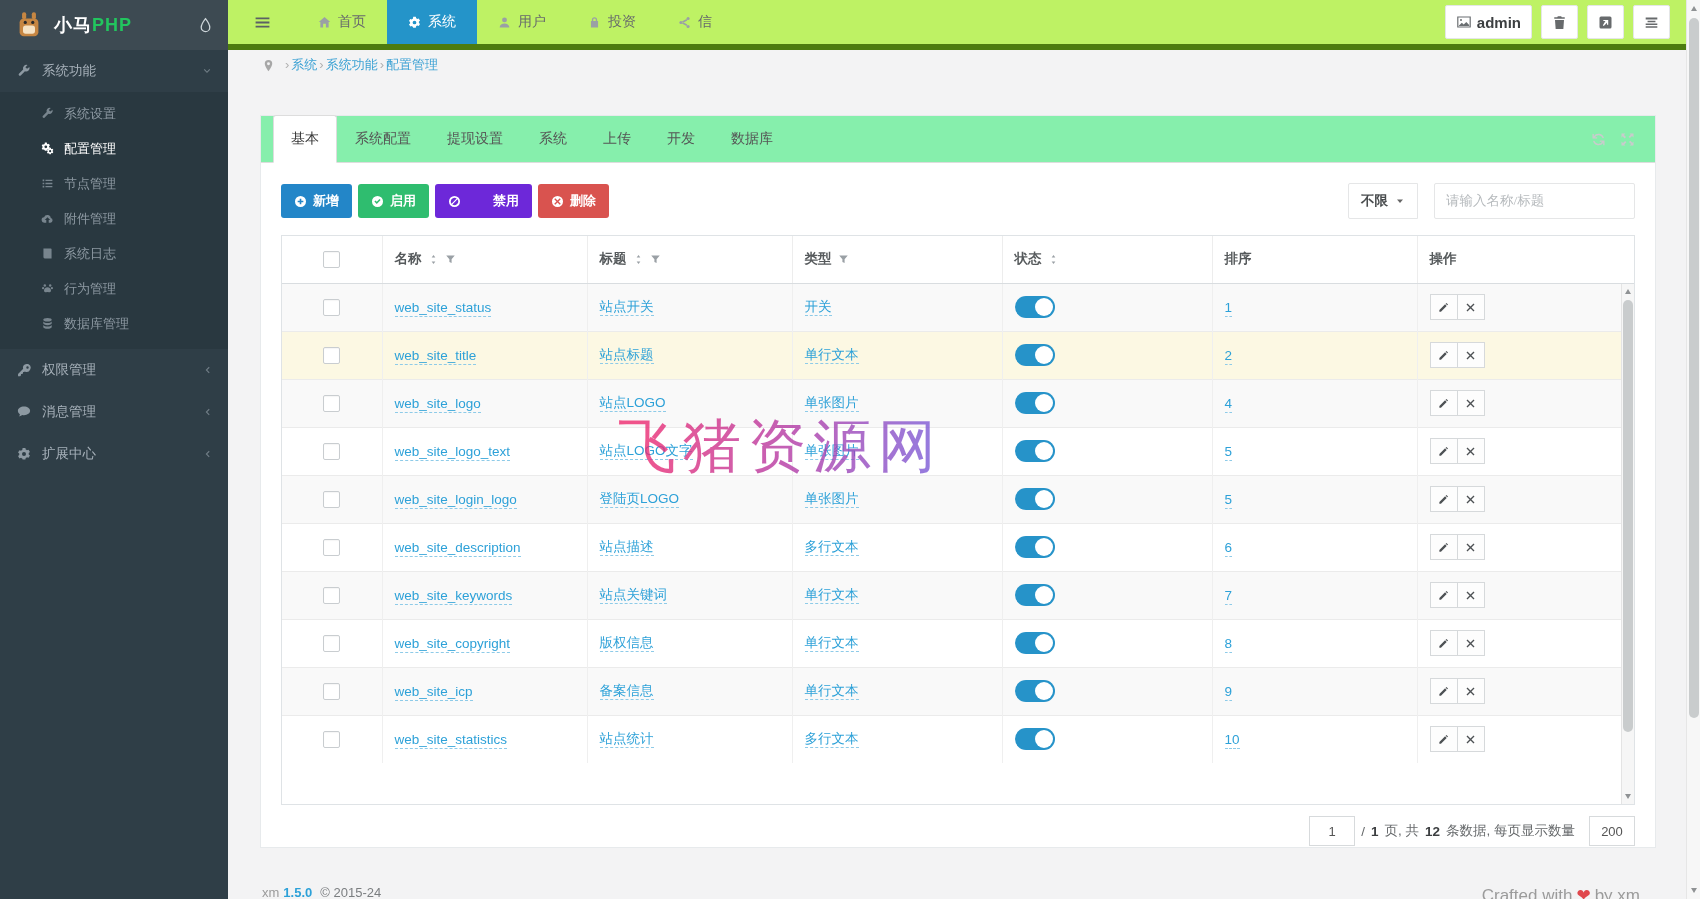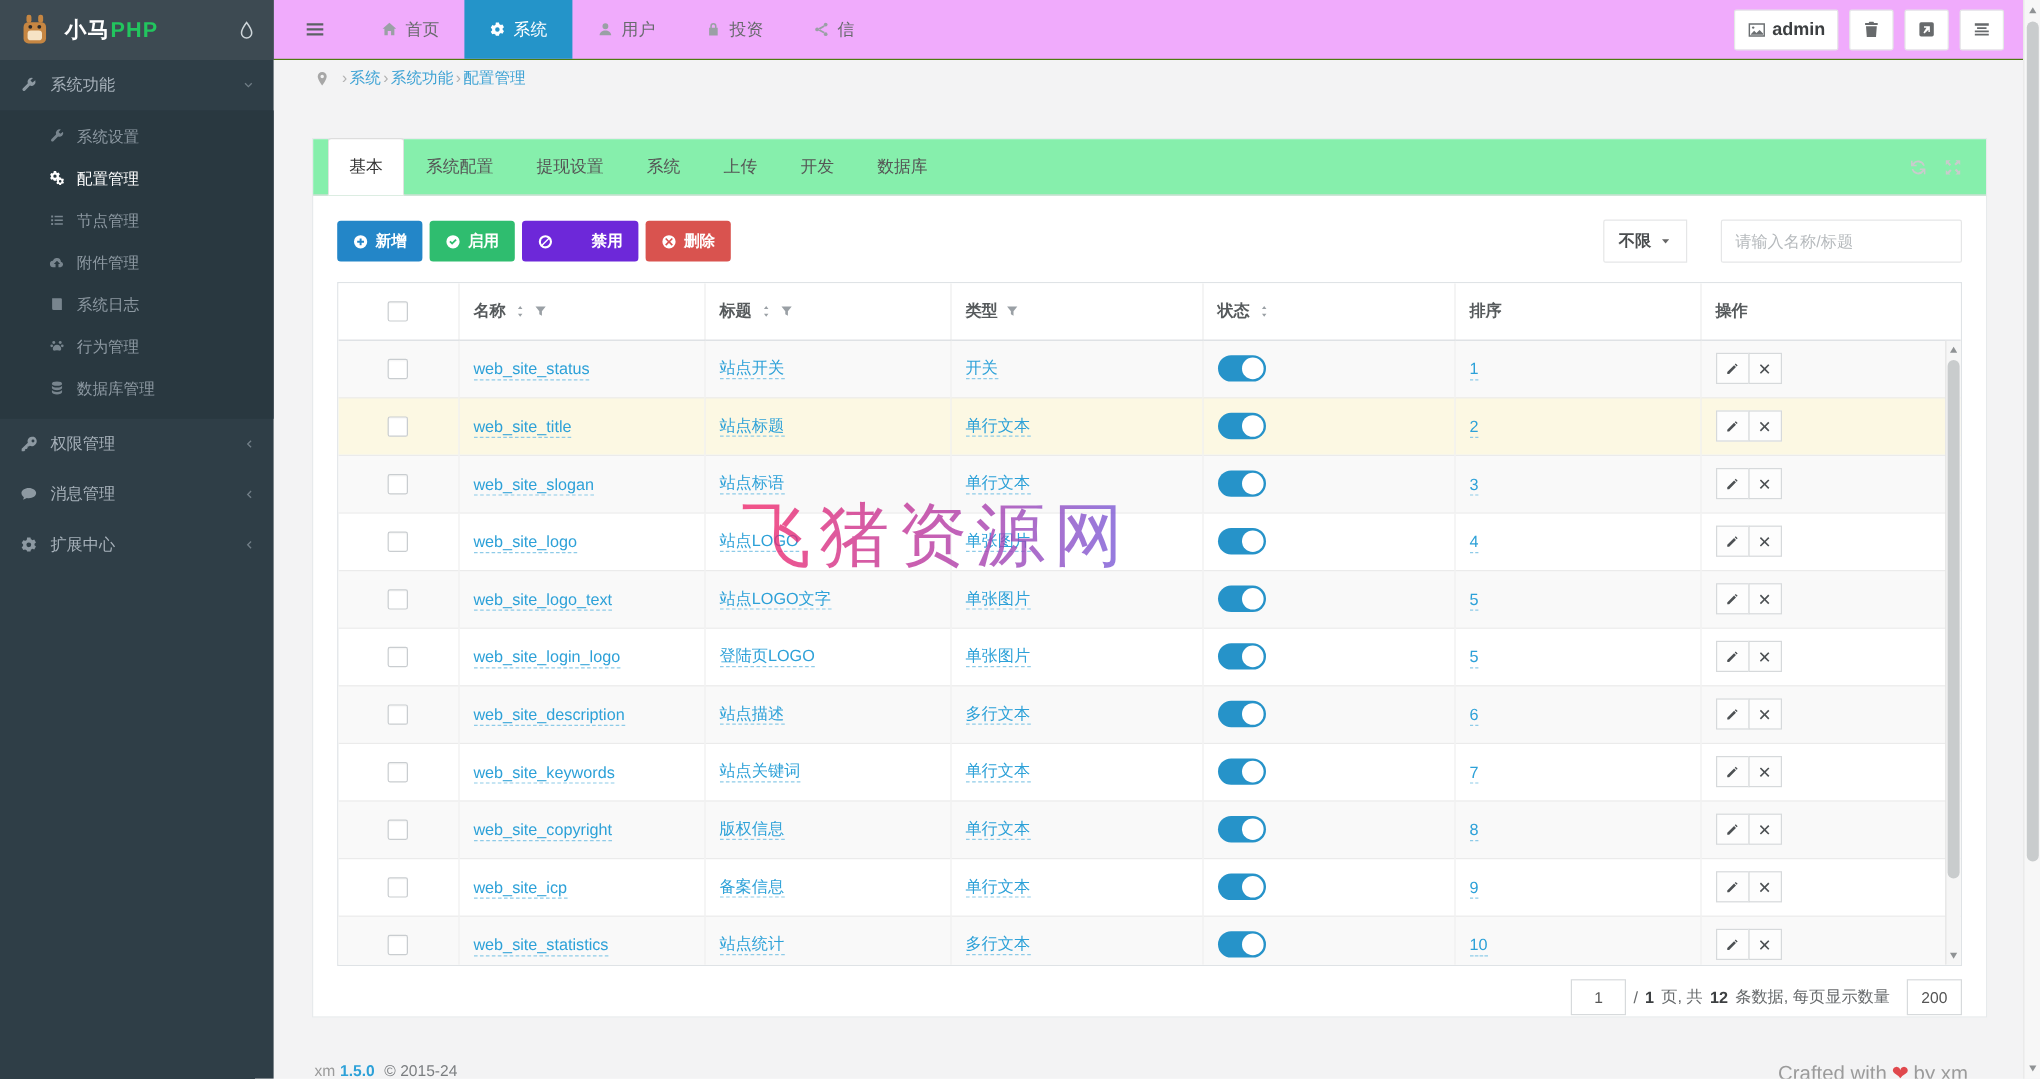--- a/index.html
+++ b/index.html
@@ -21,21 +21,21 @@
   .side-section .s-icon{ width:16px; font-size:14px; color:#8d99a2; margin-right:10px; }
   .side-section .s-label{ flex:1; }
   .s-caret{ color:#707d86; font-size:10px; }
   .side-sub{ background:#293840; padding:4px 0 8px; }
   .side-item{ height:35px; display:flex; align-items:center; padding-left:40px; color:#8d99a2; font-size:13px; cursor:pointer; }
   .side-item .s-icon{ width:15px; font-size:13px; margin-right:9px; color:#78858e; }
   .side-item.active{ color:#ffffff; }
   .side-item.active .s-icon{ color:#ffffff; }
 
   
-  .topbar{ position:absolute; left:228px; top:0; width:1458px; height:50px; background:#f0abfc; border-bottom:1px solid #4d7c0f; z-index:4; display:flex; align-items:stretch; }
+  .topbar{ position:absolute; left:228px; top:0; width:1458px; height:50px; background:#bef264; border-bottom:6px solid #4d7c0f; z-index:4; display:flex; align-items:stretch; }
   .hamburger{ align-self:center; margin-left:26px; font-size:17px; color:#5b6164; cursor:pointer; }
   .topnav{ display:flex; list-style:none; margin-left:26px; }
   .nav-item{ display:flex; align-items:center; gap:7px; padding:0 21px; font-size:14px; color:#676a6c; cursor:pointer; }
   .nav-item [data-icon]{ font-size:13px; color:#9aa0a5; }
   .nav-item.active{ background:#2494c9; color:#fff; }
   .nav-item.active [data-icon]{ color:#fff; }
   .top-actions{ margin-left:auto; display:flex; align-items:center; gap:9px; padding-right:16px; }
   .btn-top{ height:34px; background:#fff; border:1px solid #e4e6e7; display:flex; align-items:center; justify-content:center; color:#676a6c; cursor:pointer; border-radius:2px; }
   .btn-user{ padding:0 10px; gap:5px; font-size:15px; font-weight:bold; color:#3c3f41; }
   .btn-user [data-icon]{ font-size:16px; color:#6b6f72; }
@@ -55,21 +55,21 @@
   .panel-tools{ position:absolute; right:20px; top:0; height:47px; display:flex; align-items:center; gap:14px; color:#c9cbcc; }
   .panel-tools [data-icon]{ font-size:15px; cursor:pointer; }
 
   
   .toolbar{ display:flex; align-items:center; padding:20px 20px 16px; }
   .btn-action{ height:34px; padding:0 13px; margin-right:6px; border:none; border-radius:3px; color:#fff; font-size:13px; font-weight:bold; display:flex; align-items:center; gap:6px; cursor:pointer; font-family:inherit; }
   .btn-action [data-icon]{ font-size:13px; }
   .filters{ margin-left:auto; display:flex; align-items:center; }
   .dd-btn{ height:36px; padding:0 12px; background:#fff; border:1px solid #e5e6e7; display:flex; align-items:center; gap:7px; font-size:13.5px; font-weight:bold; color:#494c4e; cursor:pointer; border-radius:2px 0 0 2px; }
   .dd-btn [data-icon]{ font-size:10px; color:#666; }
-  .search-input{ width:201px; height:36px; border:1px solid #e5e6e7; margin-left:28px; padding:0 11px; font-size:13.5px; color:#0369a1; font-family:Liberation Sans, sans-serif; outline:none; border-radius:2px; }
+  .search-input{ width:201px; height:36px; border:1px solid #e5e6e7; margin-left:16px; padding:0 11px; font-size:13.5px; color:#0369a1; font-family:Liberation Serif, serif; outline:none; border-radius:2px; }
   .search-input::placeholder{ color:#b6babd; }
 
   
   .table-wrap{ position:relative; margin:0 20px; height:570px; border:1px solid #dfe3e6; overflow:hidden; background:#fff; }
   table{ width:100%; table-layout:fixed; border-collapse:collapse; }
   th{ height:47px; font-size:13.5px; font-weight:bold; color:#565a5c; text-align:right; padding:0 12px; border-bottom:1px solid #d9dde0; border-right:1px solid #ededed; background:#fff; }
   th .th-inner{ display:flex; align-items:center; gap:6px; }
   th [data-icon]{ font-size:11px; color:#9aa0a5; cursor:pointer; }
   td{ height:48px; padding:0 12px; border-top:1px solid #ebebeb; border-right:1px solid #efefef; font-size:13.5px; }
   th:last-child, td:last-child{ border-right:none; }
@@ -536,37 +536,20 @@
                   <path d="M2 11.7L10.3 3.4l2.3 2.3L4.3 14H2zM11.1 2.6l1.2-1.2 2.3 2.3-1.2 1.2z"></path>
                 </svg>
               </span><span class="mini-btn" data-icon="times">
                 <svg viewBox="0 0 16 16" fill="currentColor" aria-hidden="true">
                   <path d="M3.6 2.2L8 6.6l4.4-4.4 1.4 1.4L9.4 8l4.4 4.4-1.4 1.4L8 9.4l-4.4 4.4-1.4-1.4L6.6 8 2.2 3.6z"></path>
                 </svg>
               </span></td>
           </tr>
           <tr>
             <td class="c-check"><span class="checkbox"></span></td>
-            <td><a class="cell-link">web_site_slogan</a></td>
-            <td><a class="cell-link">站点标语</a></td>
-            <td><a class="cell-link">单行文本</a></td>
-            <td><span class="toggle"></span></td>
-            <td><a class="cell-link">3</a></td>
-            <td class="c-ops"><span class="mini-btn" data-icon="pencil">
-                <svg viewBox="0 0 16 16" fill="currentColor" aria-hidden="true">
-                  <path d="M2 11.7L10.3 3.4l2.3 2.3L4.3 14H2zM11.1 2.6l1.2-1.2 2.3 2.3-1.2 1.2z"></path>
-                </svg>
-              </span><span class="mini-btn" data-icon="times">
-                <svg viewBox="0 0 16 16" fill="currentColor" aria-hidden="true">
-                  <path d="M3.6 2.2L8 6.6l4.4-4.4 1.4 1.4L9.4 8l4.4 4.4-1.4 1.4L8 9.4l-4.4 4.4-1.4-1.4L6.6 8 2.2 3.6z"></path>
-                </svg>
-              </span></td>
-          </tr>
-          <tr>
-            <td class="c-check"><span class="checkbox"></span></td>
             <td><a class="cell-link">web_site_logo</a></td>
             <td><a class="cell-link">站点LOGO</a></td>
             <td><a class="cell-link">单张图片</a></td>
             <td><span class="toggle"></span></td>
             <td><a class="cell-link">4</a></td>
             <td class="c-ops"><span class="mini-btn" data-icon="pencil">
                 <svg viewBox="0 0 16 16" fill="currentColor" aria-hidden="true">
                   <path d="M2 11.7L10.3 3.4l2.3 2.3L4.3 14H2zM11.1 2.6l1.2-1.2 2.3 2.3-1.2 1.2z"></path>
                 </svg>
               </span><span class="mini-btn" data-icon="times">

